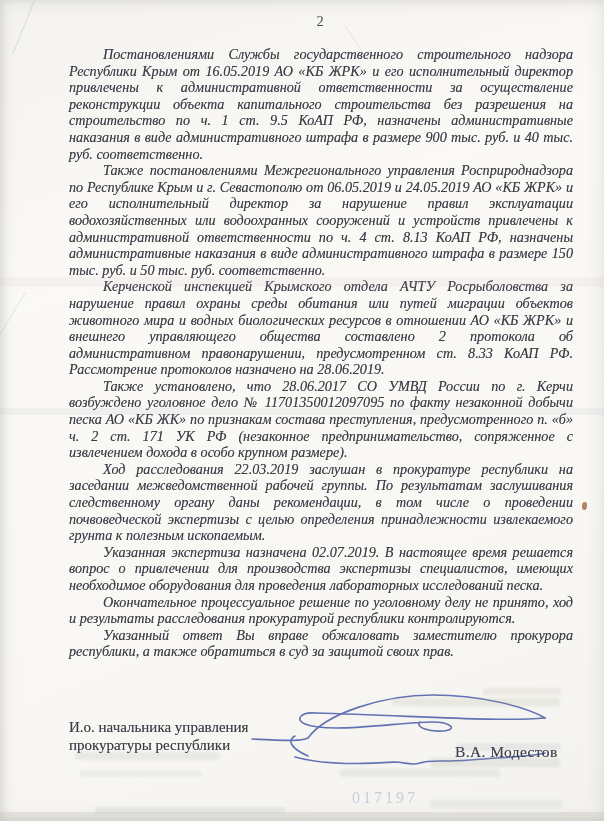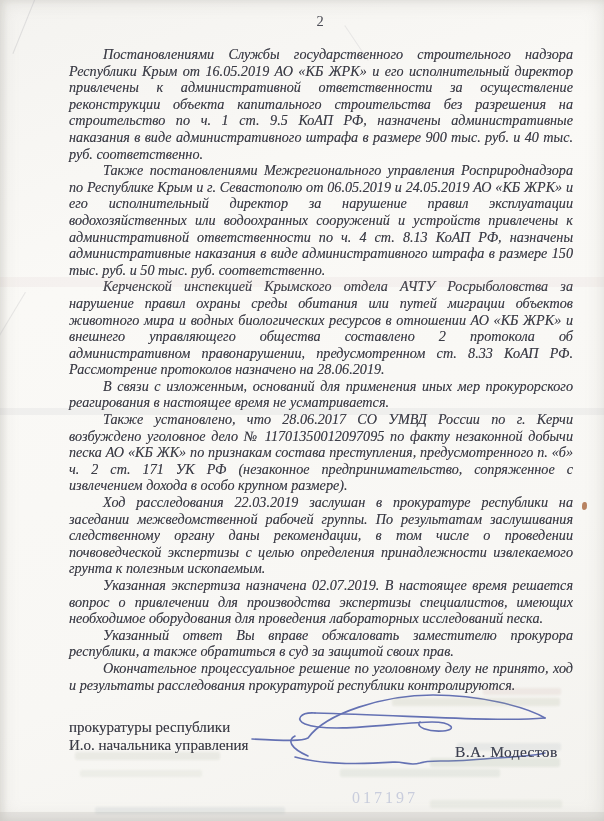--- a/index.html
+++ b/index.html
@@ -82,31 +82,30 @@
 <body>
 
 <div class="page">
 
   <div class="page-number">2</div>
 
   <div class="body-text">
     <p>Постановлениями Службы государственного строительного надзора Республики Крым от 16.05.2019 АО «КБ ЖРК» и его исполнительный директор привлечены к административной ответственности за осуществление реконструкции объекта капитального строительства без разрешения на строительство по ч. 1 ст. 9.5 КоАП РФ, назначены административные наказания в виде административного штрафа в размере 900 тыс. руб. и 40 тыс. руб. соответственно.</p>
     <p>Также постановлениями Межрегионального управления Росприроднадзора по Республике Крым и г. Севастополю от 06.05.2019 и 24.05.2019 АО «КБ ЖРК» и его исполнительный директор за нарушение правил эксплуатации водохозяйственных или водоохранных сооружений и устройств привлечены к административной ответственности по ч. 4 ст. 8.13 КоАП РФ, назначены административные наказания в виде административного штрафа в размере 150 тыс. руб. и 50 тыс. руб. соответственно.</p>
     <p>Керченской инспекцией Крымского отдела АЧТУ Росрыболовства за нарушение правил охраны среды обитания или путей миграции объектов животного мира и водных биологических ресурсов в отношении АО «КБ ЖРК» и внешнего управляющего общества составлено 2 протокола об административном правонарушении, предусмотренном ст. 8.33 КоАП РФ. Рассмотрение протоколов назначено на 28.06.2019.</p>
-    <p>В связи с изложенным, оснований для применения иных мер прокурорского реагирования в настоящее время не усматривается.</p>
     <p>Также установлено, что 28.06.2017 СО УМВД России по г. Керчи возбуждено уголовное дело № 11701350012097095 по факту незаконной добычи песка АО «КБ ЖК» по признакам состава преступления, предусмотренного п. «б» ч. 2 ст. 171 УК РФ (незаконное предпринимательство, сопряженное с извлечением дохода в особо крупном размере).</p>
     <p>Ход расследования 22.03.2019 заслушан в прокуратуре республики на заседании межведомственной рабочей группы. По результатам заслушивания следственному органу даны рекомендации, в том числе о проведении почвоведческой экспертизы с целью определения принадлежности извлекаемого грунта к полезным ископаемым.</p>
     <p>Указанная экспертиза назначена 02.07.2019. В настоящее время решается вопрос о привлечении для производства экспертизы специалистов, имеющих необходимое оборудования для проведения лабораторных исследований песка.</p>
+    <p>Окончательное процессуальное решение по уголовному делу не принято, ход и результаты расследования прокуратурой республики контролируются.</p>
     <p>Указанный ответ Вы вправе обжаловать заместителю прокурора республики, а также обратиться в суд за защитой своих прав.</p>
-    <p>Окончательное процессуальное решение по уголовному делу не принято, ход и результаты расследования прокуратурой республики контролируются.</p>
   </div>
 
   <div class="signoff">
+    <div>И.о. начальника управления</div>
     <div>прокуратуры республики</div>
-    <div>И.о. начальника управления</div>
   </div>
 
   <svg class="signature-svg" viewBox="0 0 320 100" xmlns="http://www.w3.org/2000/svg">
     <g fill="none" stroke="#5866ae" stroke-width="1.6" stroke-linecap="round" opacity="0.92">
       <path d="M12,56 C50,58 62,58 68,55 C86,30 144,12 193,12 C238,12 285,23 305,35"></path>
       <path d="M305,35 C260,39 180,33 75,30"></path>
       <path d="M75,30 C60,29 55,37 65,41 C90,51 160,39 192,39 C212,39 218,47 203,48 C188,49 175,44 180,39"></path>
       <path d="M68,73 C50,65 47,57 55,53"></path>
       <path d="M55,74 C90,84 140,80 155,79 C165,79 170,83 180,80 C188,77 200,79 230,77 C265,74 290,74 305,70"></path>
     </g>

